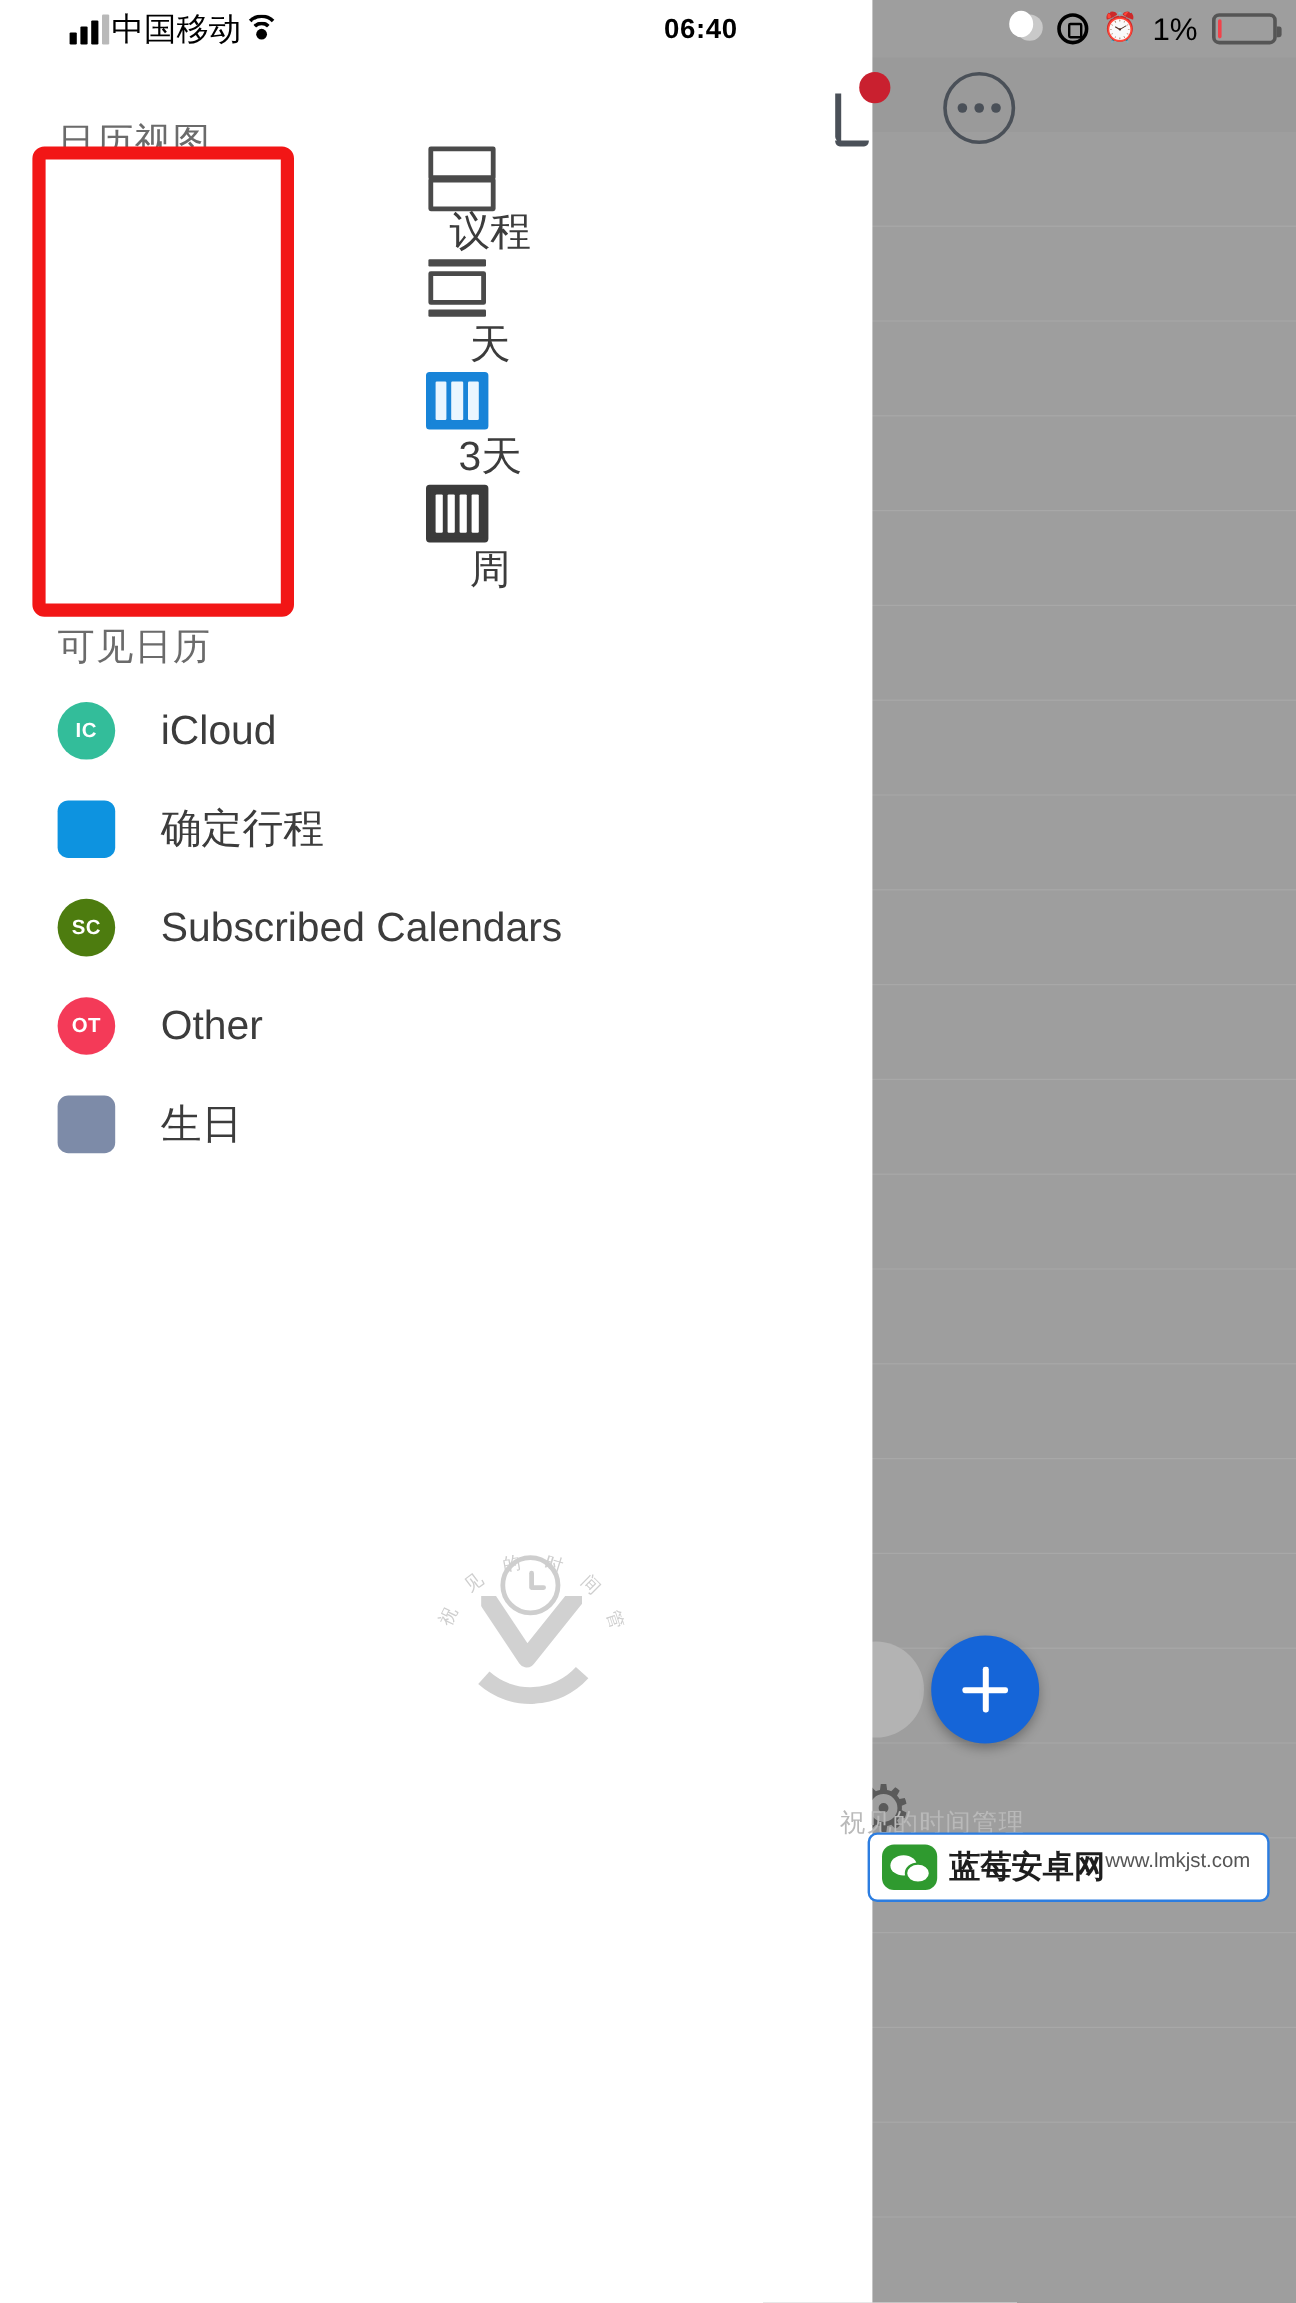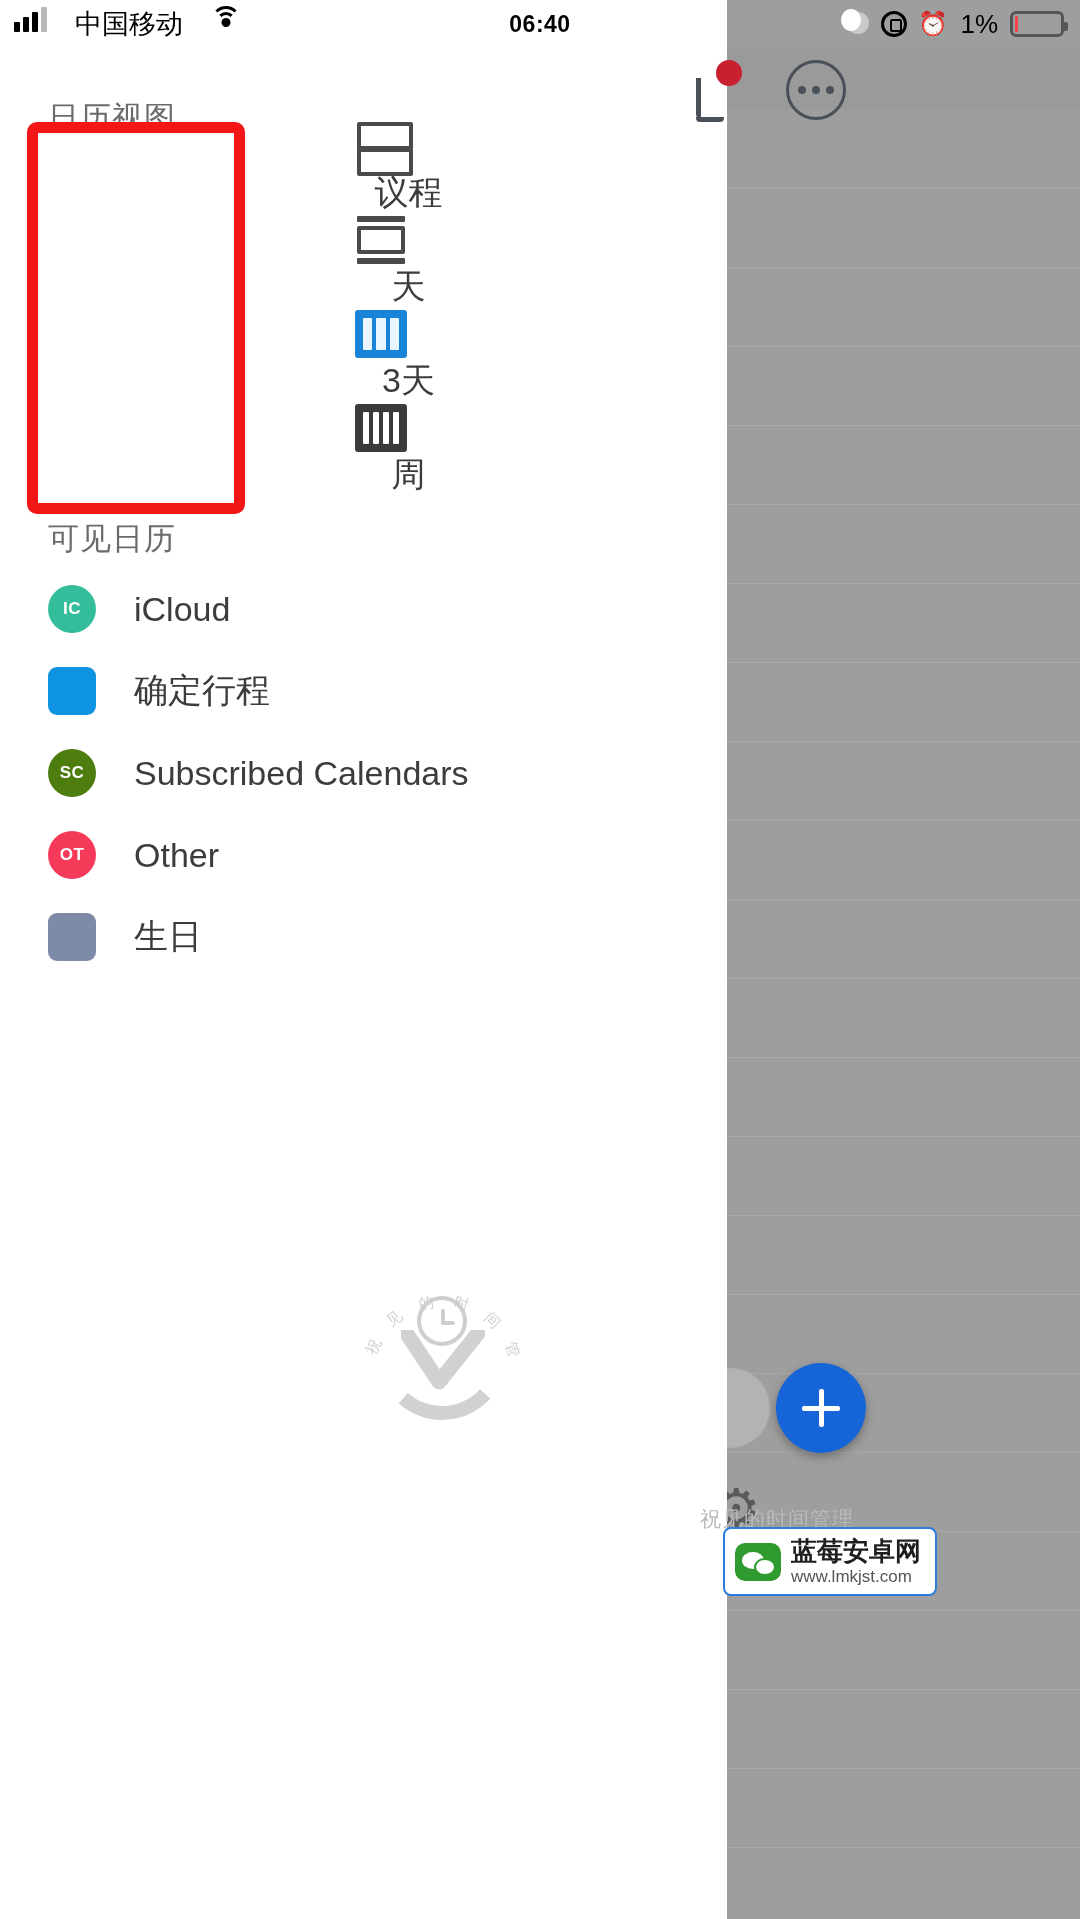--- a/index.html
+++ b/index.html
@@ -53,21 +53,21 @@
     position:absolute; left:690px; top:1368px; width:80px;height:80px;
     border-radius:50%; background:#b3b3b3;
   }
 
   
   .statusbar {
     position:absolute; left:0; top:0; width:1080px; height:48px;
     display:flex; align-items:center; z-index:40;
     background:transparent;
   }
-  .sb-left { display:flex; gap:28px; padding-left:14px; width:430px; }
+  .sb-left { display:flex; align-items:center; gap:2px; padding-left:14px; width:430px;margin-left:44px; }
   .sb-center { flex:0 0 auto; width:220px; text-align:center; }
   .sb-right { flex:1; display:flex; align-items:center; justify-content:flex-end; gap:12px; padding-right:16px; }
   .sb-time { font-size:23px; font-weight:bold; color:#000; letter-spacing:.5px; }
   .carrier { font-size:27px; color:#000; font-weight:500; }
   .bars { display:flex; align-items:flex-end; gap:3px; height:26px; }
   .bars b { display:block; width:6px; background:#000; border-radius:1px; }
   .bars b:nth-child(1){ height:10px; }
   .bars b:nth-child(2){ height:15px; }
   .bars b:nth-child(3){ height:20px; }
   .bars b:nth-child(4){ height:25px; background:#b9b9b9; }
@@ -209,21 +209,21 @@
     position:relative; flex:0 0 46px;
   }
   .wechat-icon:before{
     content:""; position:absolute; left:7px; top:9px; width:22px;height:17px;
     border-radius:50%; background:#fff;
   }
   .wechat-icon:after{
     content:""; position:absolute; left:19px; top:15px; width:18px;height:14px;
     border-radius:50%; background:#fff; border:2px solid #2f9a2f;
   }
-  .banner-texts { display:flex; flex-direction:column; line-height:1.15; }
+  .banner-texts { display:flex; line-height:1.15; }
   .banner-title { font-size:26px; color:#1e1e1e; font-weight:bold; }
   .banner-sub { font-size:17px; color:#555; }
 
   .cut-icon {
     position:absolute; left:692px; top:78px; z-index:22;
     width:34px; height:44px;
   }
   .cut-icon:before{
     content:""; position:absolute; left:4px; top:0; width:5px; height:40px;
     background:#4a5058; border-radius:0 0 0 4px;

